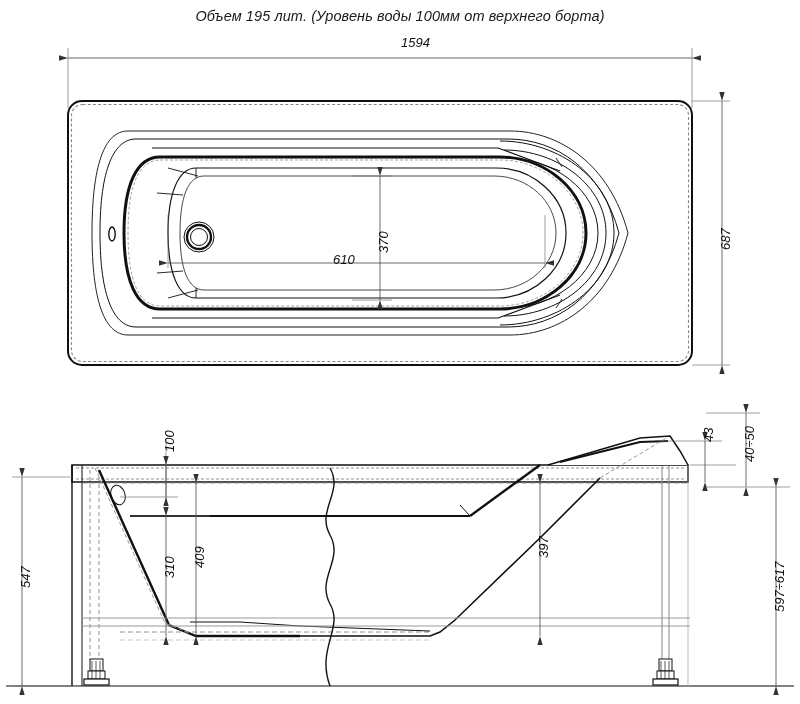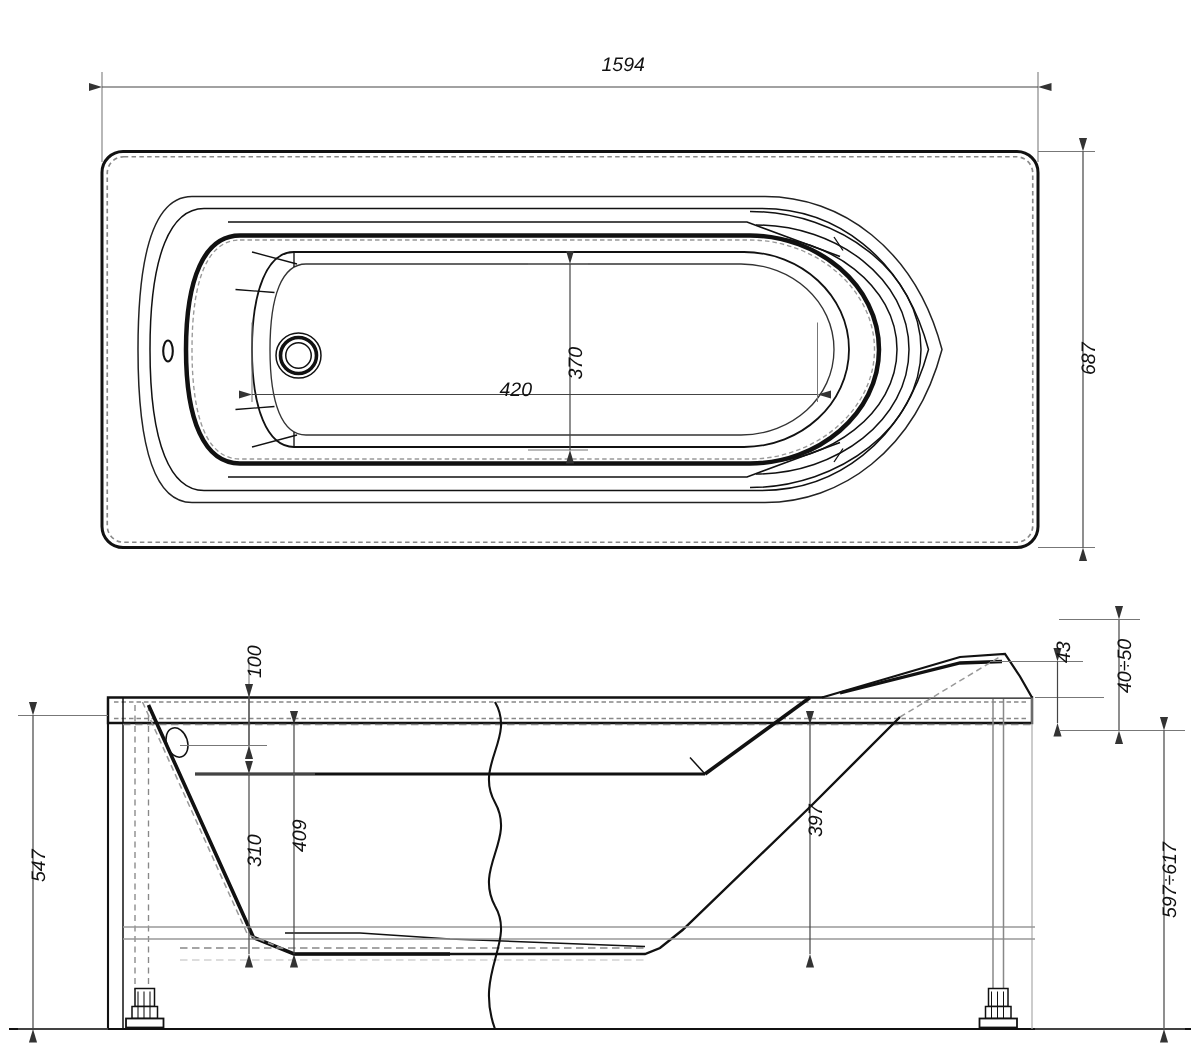--- a/index.html
+++ b/index.html
@@ -47,20 +47,21 @@
   .rot {
     transform: rotate(-90deg);
     transform-origin: 0 0;
   }
 </style>
 </head>
 <body>
 
 <div id="root">
 
+  <div id="title">Объем 195 лит. (Уровень воды 100мм от верхнего борта)</div>
 
   <svg id="drawing" width="800" height="704" viewBox="0 0 800 704">
 
     <defs>
       <marker id="arrStart" markerWidth="10" markerHeight="8" refX="9" refY="4" orient="auto" markerUnits="userSpaceOnUse">
         <path d="M9,4 L0,1.3 L0,6.7 Z" fill="#333333"></path>
       </marker>
       <marker id="arrEnd" markerWidth="10" markerHeight="8" refX="1" refY="4" orient="auto" markerUnits="userSpaceOnUse">
         <path d="M1,4 L10,1.3 L10,6.7 Z" fill="#333333"></path>
       </marker>
@@ -275,21 +276,21 @@
         <line x1="776" y1="487" x2="776" y2="686" stroke="#444" stroke-width="0.8" marker-start="url(#arrStart)" marker-end="url(#arrEnd)"></line>
         <line x1="690" y1="686" x2="790" y2="686" stroke="#777" stroke-width="0.7"></line>
       </g>
     </g>
   </svg>
 
   <div class="dim-label" style="left:365px; top:35px;margin-left:36px;">1594</div>
 
   <div class="dim-label rot" style="left:718px; top:250px;">687</div>
 
-  <div class="dim-label" style="left:333px; top:252px;">420</div>
+  <div class="dim-label" style="left:333px; top:252px;">610</div>
 
   <div class="dim-label rot" style="left:376px; top:253px;">370</div>
 
   <div class="dim-label rot" style="left:162px; top:452px;">100</div>
 
   <div class="dim-label rot" style="left:192px; top:568px;">409</div>
 
   <div class="dim-label rot" style="left:162px; top:578px;">310</div>
 
   <div class="dim-label rot" style="left:536px; top:558px;">397</div>

